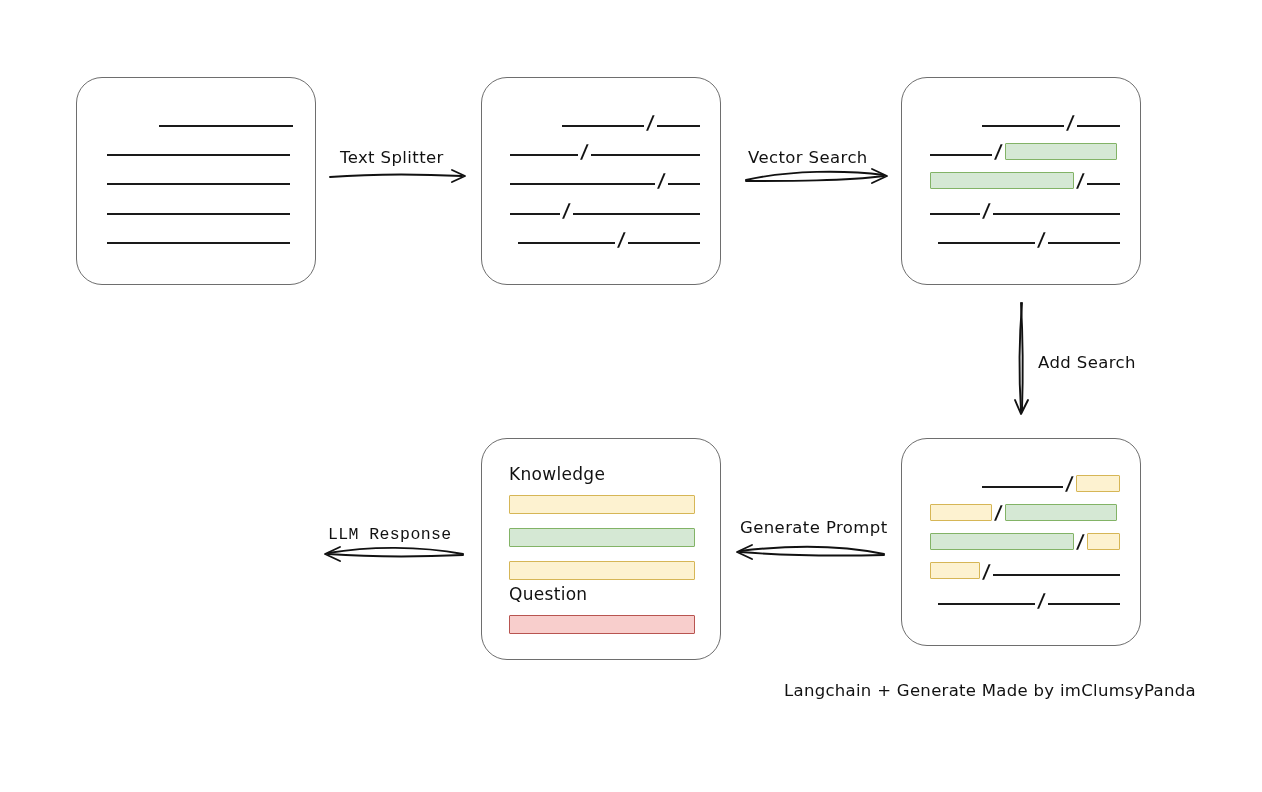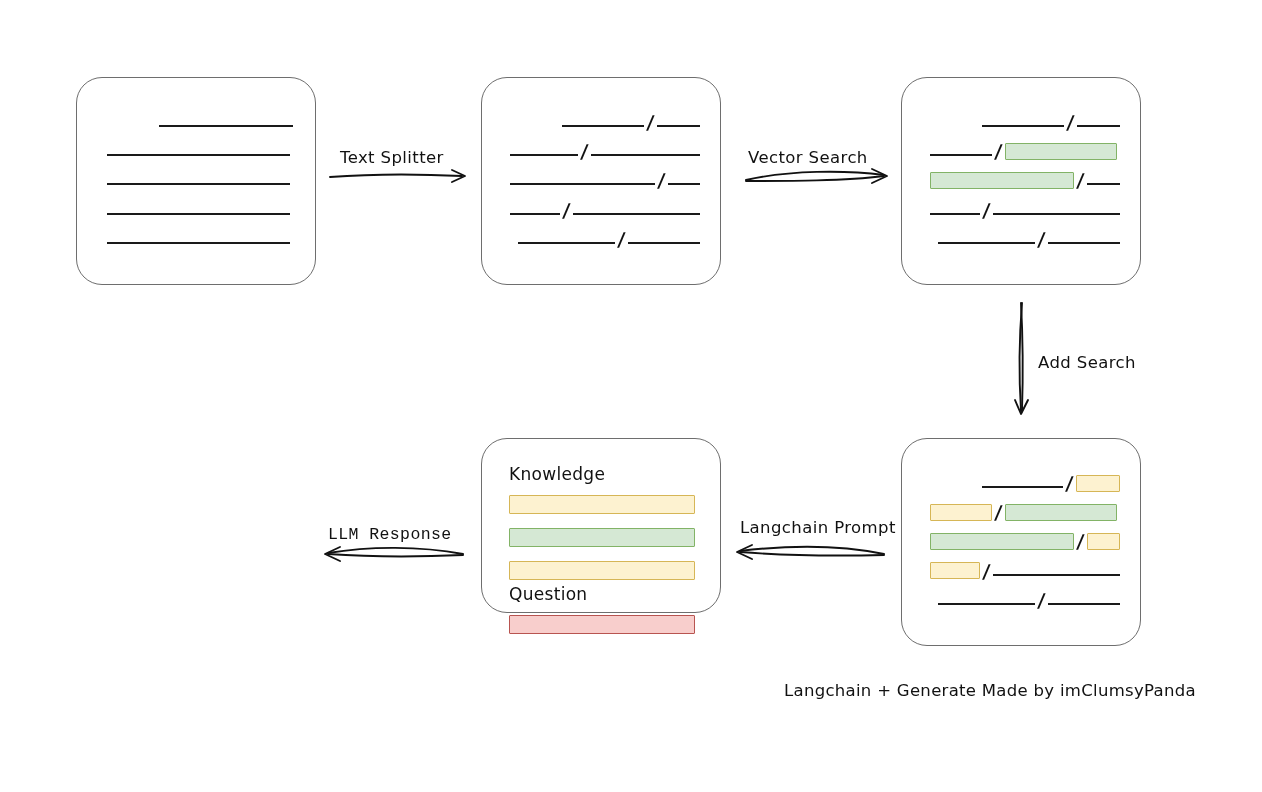--- a/index.html
+++ b/index.html
@@ -208,34 +208,34 @@
           <span class="rule" style="width: 72px;"></span>
         </div>
       </div>
   </div>
 
   <div class="hand-label" style="left:1038px; top:353px;">Add Search</div>
 
 
   <div class="hand-label" style="left:328px; top:525px;font-family:Liberation Mono, monospace;">LLM Response</div>
 
-  <div class="doc-box" style="left:481px; top:438px; width:240px; height:175px;">
+  <div class="doc-box" style="left:481px; top:438px; width:240px; height:222px;">
     <div class="box-title" style="left:27px; top:25px;">Knowledge</div>
     <div id="knowledge-bars" style="position:absolute; left:27px; top:56px; width:186px;">
         <div class="chip chip-yellow" style="position: relative; width: 100%; height: 19px; margin-bottom: 14px;"></div>
         <div class="chip chip-green" style="position: relative; width: 100%; height: 19px; margin-bottom: 14px;"></div>
         <div class="chip chip-yellow" style="position: relative; width: 100%; height: 19px; margin-bottom: 14px;"></div>
       </div>
     <div class="box-title" style="left:27px; top:145px;">Question</div>
     <div id="question-bars" style="position:absolute; left:27px; top:176px; width:186px;">
         <div class="chip chip-red" style="position: relative; width: 100%; height: 19px; margin-bottom: 14px;"></div>
       </div>
   </div>
 
-  <div class="hand-label" style="left:740px; top:518px;">Langchain Prompt</div>
+  <div class="hand-label" style="left:740px; top:518px;">Generate Prompt</div>
 
   <div class="doc-box" style="left:901px; top:438px; width:240px; height:208px;">
     <div class="rows" style="position:absolute; left:28px; right:20px; top:36px; bottom:24px;">
         <div class="line-row" style="top: 0%;">
           <span style="display: inline-block; width: 58px;"></span>
           <span class="rule" style="width: 92px;"></span>
           <span class="slash">/</span>
           <span class="chip chip-yellow" style="width: 49px;"></span>
         </div>
         <div class="line-row" style="top: 20.004%;">

